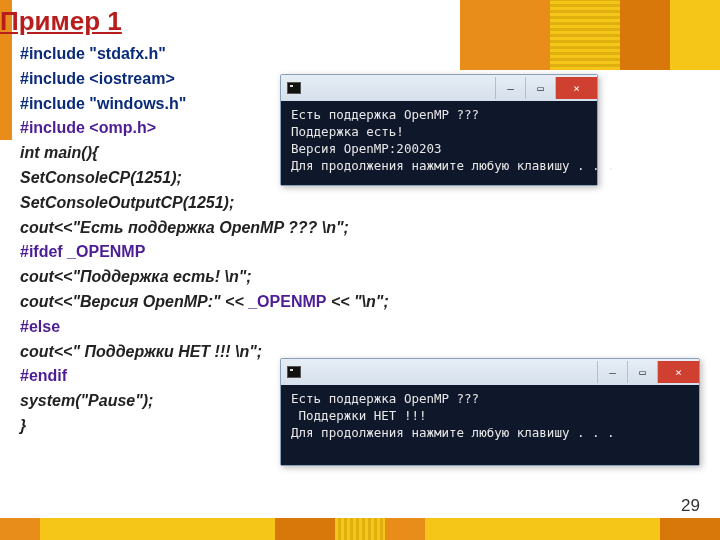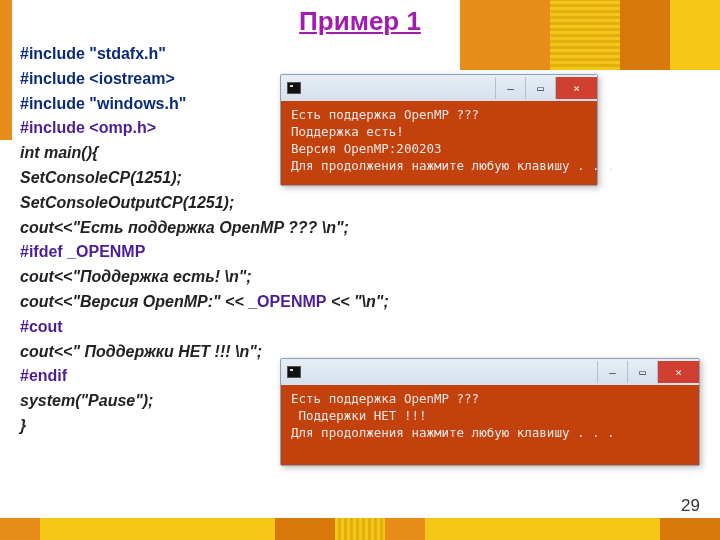--- a/index.html
+++ b/index.html
@@ -38,24 +38,23 @@
   .decor-bottom .seg-o { background:#e88c1a; width:40px; height:100%; }
   .decor-bottom .seg-y { background:#f5c518; flex:1; height:100%; }
   .decor-bottom .seg-d { background:#d9780a; width:60px; height:100%; }
   .decor-bottom .seg-g { background:#e0b010; width:50px; height:100%; background-image:repeating-linear-gradient(90deg,#f5c518,#f5c518 3px,#e0b010 3px,#e0b010 6px); }
 
   .heading {
     position: absolute;
     top: 6px;
     left: 0;
     width: 100%;
-    text-align: center;
     font-size: 26px;
     font-weight: 700;
-    color: #a21caf;
+    color: #b91c1c;
     text-decoration: underline;
   }
 
   .code {
     position: absolute;
     left: 20px;
     top: 42px;
     font-family: "Segoe UI", Arial, sans-serif;
     font-size: 16px;
     font-weight: 700;
@@ -109,21 +108,21 @@
     font-size: 11px;
     color: #333;
     border-left: 1px solid #b0c0d0;
   }
   .tb-btn.close {
     background: #d04030;
     color: #fff;
     width: 42px;
   }
   .console .body {
-    background: #c2410c;
+    background: #0f172a;
     color: #e8e8e8;
     font-size: 12.5px;
     padding: 6px 10px 10px 10px;
     line-height: 1.35;
     white-space: pre;
     min-height: 80px;
   }
 
   #console1 { top: 74px; left: 280px; width: 318px; }
   #console2 { top: 358px; left: 280px; width: 420px; }
@@ -165,21 +164,21 @@
   <div><span class="red">#include &lt;omp.h&gt;</span></div>
   <div><span class="black">int main(){</span></div>
   <div><span class="black">SetConsoleCP(1251);</span></div>
   <div><span class="black">SetConsoleOutputCP(1251);</span></div>
   <div><span class="black"> cout&lt;&lt;"Есть поддержка OpenMP ??? \n";</span></div>
   <div><span class="red">#ifdef  _OPENMP</span></div>
   <div><span class="black">cout&lt;&lt;"Поддержка есть! \n";</span></div>
   <div>
     <span class="black">cout&lt;&lt;"Версия OpenMP:" &lt;&lt; </span><span class="red">_OPENMP</span><span class="black"> &lt;&lt; "\n";</span>
   </div>
-  <div><span class="red">#cout</span></div>
+  <div><span class="red">#else</span></div>
   <div><span class="black"> cout&lt;&lt;" Поддержки НЕТ !!! \n";</span></div>
   <div><span class="red">#endif</span></div>
   <div><span class="black">system("Pause");</span></div>
   <div><span class="black">}</span></div>
 </div>
 
 <div class="console" id="console1">
   <div class="titlebar">
     <div class="tb-left">
       <span class="tb-icon"></span>

